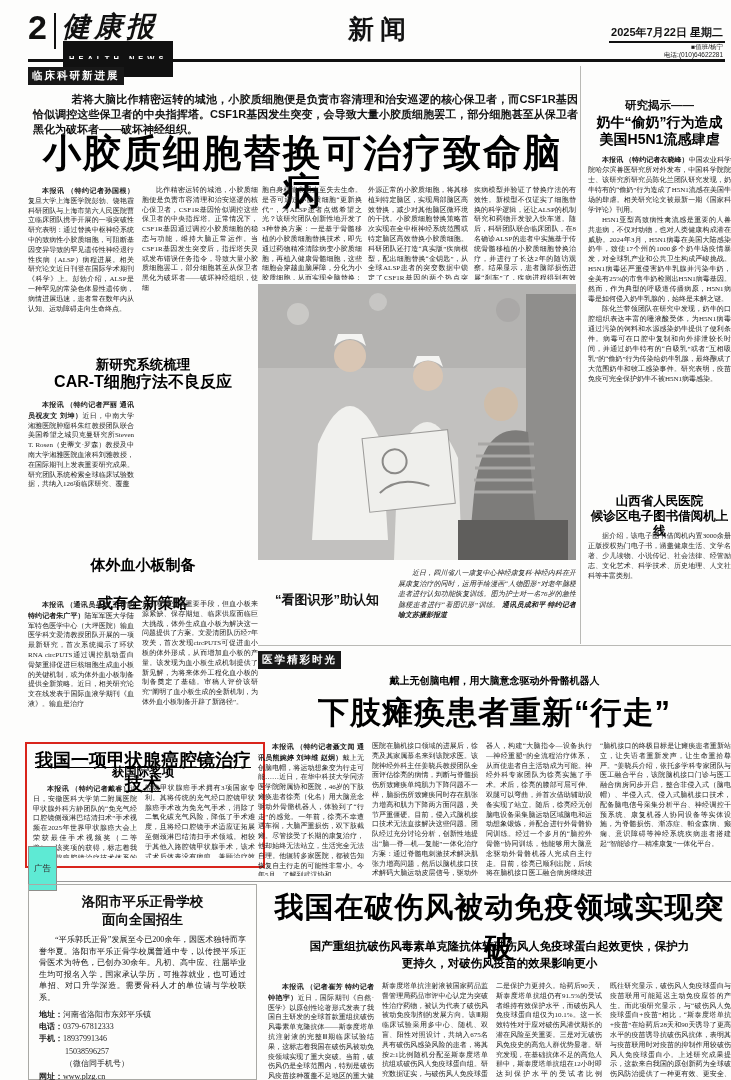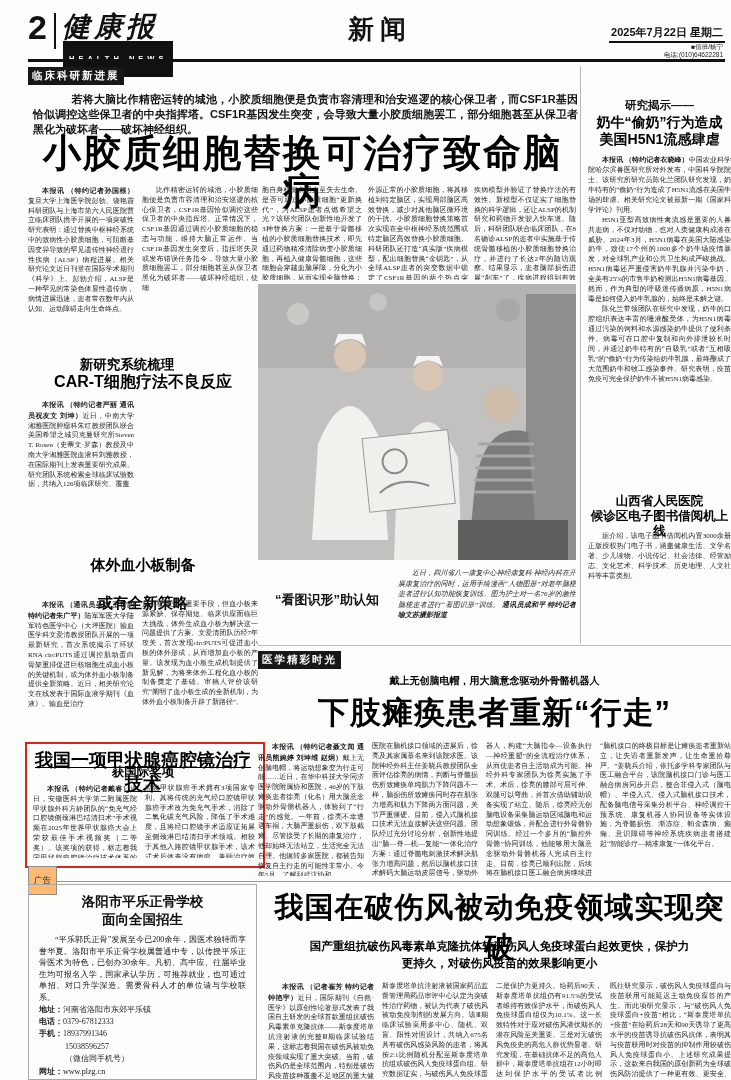--- a/index.html
+++ b/index.html
@@ -97,21 +97,21 @@
     <p>H5N1亚型高致病性禽流感是重要的人兽共患病，不仅对动物，也对人类健康构成潜在威胁。2024年3月，H5N1病毒在美国大陆感染奶牛，致使17个州的1000多个奶牛场疫情暴发，对全球乳产业和公共卫生构成严峻挑战。H5N1病毒还严重侵害奶牛乳腺并污染牛奶，全美有25%的市售牛奶检测出H5N1病毒基因。然而，作为典型的呼吸道传播病原，H5N1病毒是如何侵入奶牛乳腺的，始终是未解之谜。</p>
     <p>陈化兰带领团队在研究中发现，奶牛的口腔组织表达丰富的唾液酸受体，为H5N1病毒通过污染的饲料和水源感染奶牛提供了便利条件。病毒可在口腔中复制和向外排泄较长时间，并通过奶牛特有的“自吸乳”或者“互相吸乳”的“偷奶”行为传染给奶牛乳腺，最终酿成了大范围奶牛和牧工感染事件。研究表明，疫苗免疫可完全保护奶牛不被H5N1病毒感染。</p>
   </div>
 
   <div class="hl" style="left:588px;top:494px;width:143px;font-size:12.5px;font-weight:bold;line-height:1.2;">山西省人民医院</div>
   <div class="hl" style="left:588px;top:509px;width:143px;font-size:12.5px;font-weight:bold;line-height:1.2;">候诊区电子图书借阅机上线</div>
   <div class="para" style="left:588px;top:532px;width:143px;height:112px;">
     <p>据介绍，该电子图书借阅机内置3000余册正版授权热门电子书，涵盖健康生活、文学名著、少儿读物、小说传记、社会法律、经管励志、文化艺术、科学技术、历史地理、人文社科等丰富类别。</p>
   </div>
 
-  <div class="hl" style="left:12px;top:356px;width:230px;font-size:13.5px;font-weight:bold;">新研究系统梳理</div>
+  <div class="hl" style="left:28px;top:356px;width:230px;font-size:13.5px;font-weight:bold;">新研究系统梳理</div>
   <div class="hl" style="left:28px;top:372px;width:230px;font-size:16px;font-weight:bold;">CAR-T细胞疗法不良反应</div>
   <div class="col" style="left:28px;top:400px;width:106px;height:146px;">
     <b>本报讯 （特约记者严丽 通讯员祝友文 刘坤）</b><span>近日，中南大学湘雅医院肿瘤科朱红教授团队联合美国希望之城贝克曼研究所Steven T. Rosen（史蒂文·罗森）教授及中南大学湘雅医院血液科刘雅教授，在国际期刊上发表重要研究成果。研究团队系统检索全球临床试验数据，共纳入126项临床研究、覆盖</span>
   </div>
 
   <div class="hl" style="left:28px;top:556px;width:230px;font-size:15px;font-weight:bold;">体外血小板制备</div>
   <div class="hl" style="left:28px;top:594px;width:230px;font-size:15px;font-weight:bold;">或有全新策略</div>
   <div class="col" style="left:28px;top:600px;width:106px;height:138px;">
     <b>本报讯 （通讯员吴煌 王霄韵 特约记者朱广平）</b><span>陆军军医大学陆军特色医学中心（大坪医院）输血医学科文爱清教授团队开展的一项最新研究，首次系统揭示了环状RNA circPUTS通过调控肌动蛋白骨架重排促进巨核细胞生成血小板的关键机制，或为体外血小板制备提供全新策略。近日，相关研究论文在线发表于国际血液学期刊《血液》。输血是治疗</span>
   </div>
@@ -130,26 +130,26 @@
   <div class="hl" style="left:258px;top:692px;width:473px;font-size:31px;letter-spacing:1px;">下肢瘫痪患者重新“行走”</div>
   <div class="col" style="left:258px;top:742px;width:106px;height:134px;">
     <b>本报讯 （特约记者聂文闻 通讯员熊婉婷 刘坤维 赵炯）</b><span>戴上无创脑电帽，将运动想象变为行走可能……近日，在华中科技大学同济医学院附属协和医院，46岁的下肢瘫痪患者徐亮（化名）用大脑意念驱动外骨骼机器人，体验到了“行走”的感觉。一年前，徐亮不幸遭遇车祸，大脑严重损伤，双下肢截瘫。尽管接受了长期的康复治疗，他却始终无法站立，生活完全无法自理。他辗转多家医院，都被告知恢复自主行走的可能性非常小。今年5月，了解到武汉协和</span>
   </div>
   <div class="col" style="left:372px;top:742px;width:106px;height:134px;text-indent:0;">医院在脑机接口领域的进展后，徐亮及其家属慕名来到该院求医。该院神经外科主任姜晓兵教授团队全面评估徐亮的病情，判断与脊髓损伤所致瘫痪单纯肌力下降问题不一样，脑损伤所致瘫痪同时存在肌张力增高和肌力下降两方面问题，关节严重僵硬。目前，侵入式脑机接口技术无法直接解决这些问题。团队经过充分讨论分析，创新性地提出“脑—脊—机—复能”一体化治疗方案：通过脊髓电刺激技术解决肌张力增高问题，然后以脑机接口技术解码大脑运动皮层信号，驱动外骨骼机</div>
   <div class="col" style="left:486px;top:742px;width:106px;height:134px;text-indent:0;">器人，构建“大脑指令—设备执行—神经重塑”的全流程治疗体系，从而使患者自主活动成为可能。神经外科专家团队为徐亮实施了手术。术后，徐亮的膝部可屈可伸、双腿可以弯曲，并首次借助辅助设备实现了站立。随后，徐亮经无创脑电设备采集脑运动区域脑电和运动想象锻炼，并配合进行外骨骼协同训练。经过一个多月的“脑控外骨骼”协同训练，他能够用大脑意念驱动外骨骼机器人完成自主行走。目前，徐亮已顺利出院，后续将在脑机接口医工融合病房继续进行康复训练。</div>
   <div class="col" style="left:600px;top:742px;width:131px;height:134px;text-indent:0;">“脑机接口的终极目标是让瘫痪患者重新站立，让失语者重新发声，让生命重拾尊严。”姜晓兵介绍，依托多学科专家团队与医工融合平台，该院脑机接口门诊与医工融合病房同步开启，整合非侵入式（脑电帽）、半侵入式、侵入式脑机接口技术，配备脑电信号采集分析平台、神经调控干预系统、康复机器人协同设备等实体设施，为脊髓损伤、渐冻症、帕金森病、癫痫、意识障碍等神经系统疾病患者搭建起“智能诊疗—精准康复”一体化平台。</div>
 
   <div class="thinrule" style="left:28px;top:881px;width:703px;height:1px;background:#999;"></div>
 
-  <div class="abs" style="left:28px;top:866px;border:1px solid #8e8e8a;font:8.5px/1 'Liberation Sans',sans-serif;
-       padding:9px 5px;color:#333;background:#fdba74;">广告</div>
+  <div class="abs" style="left:28px;top:846px;border:1px solid #8e8e8a;font:8.5px/1 'Liberation Sans',sans-serif;
+       padding:17px 5px;color:#333;background:#5eead4;">广告</div>
   <div class="abs" style="left:28px;top:884px;width:229px;height:196px;border:1px solid #a9a9a5;padding:8px 10px;box-sizing:border-box;">
     <div style="text-align:center;font:bold 13.5px/1.3 'Liberation Sans',sans-serif;">洛阳市平乐正骨学校</div>
     <div style="text-align:center;font:bold 13.5px/1.3 'Liberation Sans',sans-serif;margin-bottom:6px;">面向全国招生</div>
-    <div style="font:8px/1.45 'Liberation Serif',serif;text-align:justify;text-indent:2em;">“平乐郭氏正骨”发展至今已200余年，因医术独特而享誉华夏。洛阳市平乐正骨学校属普通中专，以传授平乐正骨医术为特色，已创办30余年。凡初、高中应、往届毕业生均可报名入学，国家承认学历，可推荐就业，也可通过单招、对口升学深造。需要骨科人才的单位请与学校联系。</div>
+    <div style="font:8px/1.45 'Liberation Serif',serif;text-align:justify;text-indent:2em;margin-bottom:5px;">“平乐郭氏正骨”发展至今已200余年，因医术独特而享誉华夏。洛阳市平乐正骨学校属普通中专，以传授平乐正骨医术为特色，已创办30余年。凡初、高中应、往届毕业生均可报名入学，国家承认学历，可推荐就业，也可通过单招、对口升学深造。需要骨科人才的单位请与学校联系。</div>
     <div class="adline"><b>地址：</b><span>河南省洛阳市东郊平乐镇</span></div>
     <div class="adline"><b>电话：</b><span>0379-67812333</span></div>
     <div class="adline"><b>手机：</b><span>18937991346</span></div>
     <div class="adline" style="padding-left:26px;"><span>15038596257</span></div>
     <div class="adline" style="padding-left:26px;"><span>（微信同手机号）</span></div>
     <div class="adline"><b>网址：</b><span>www.plzg.cn</span></div>
 
   </div>
 
   <div class="hl" style="left:268px;top:888px;width:463px;font-size:29px;letter-spacing:1px;">我国在破伤风被动免疫领域实现突破</div>

